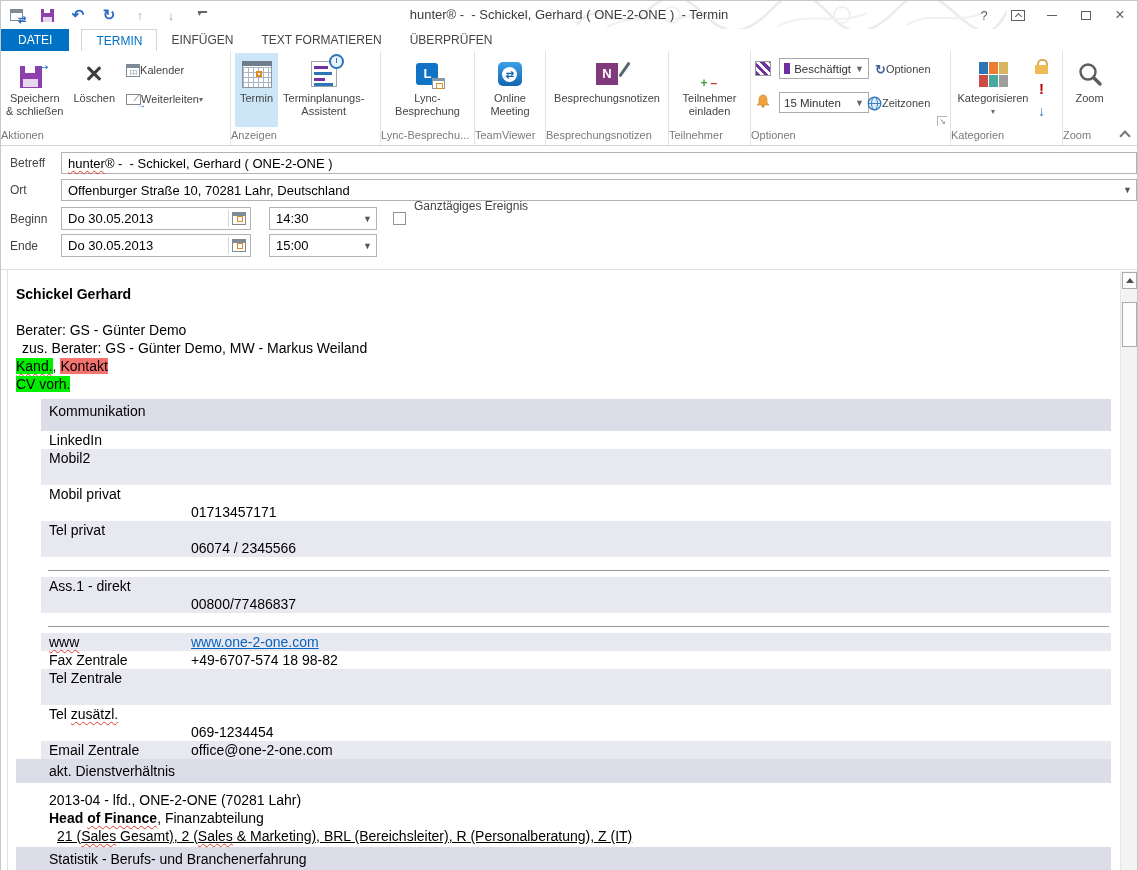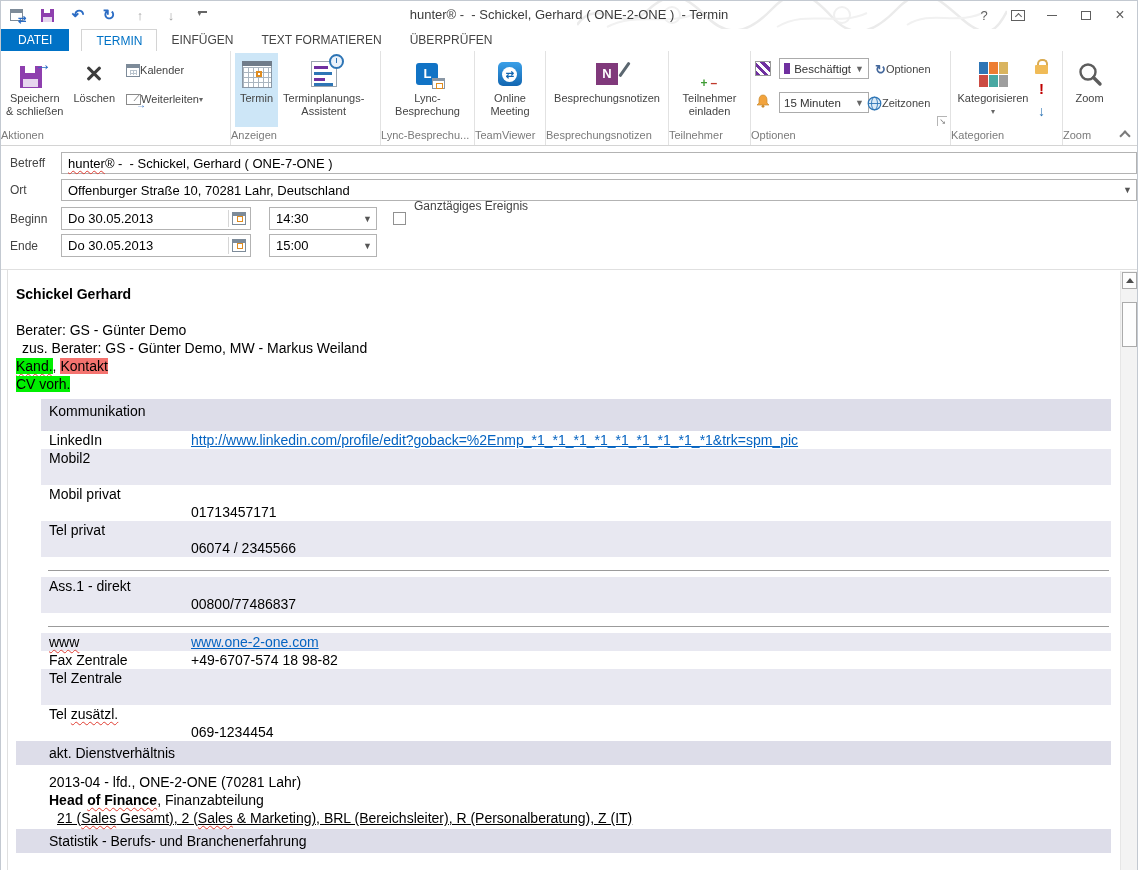--- a/index.html
+++ b/index.html
@@ -384,21 +384,21 @@
       </div>
       <div class="rlabel">Zoom</div>
     </div>
 
     <span class="chev-up"></span>
   </div>
 
   <div id="formarea">
     <span class="flabel" style="top:10px">Betreff</span>
     <div class="tinput" style="left:60px;top:6px;width:1076px;height:22px">
-      <span class="sqred">hunter</span><span>® -  - Schickel, Gerhard ( ONE-7-ONE )</span>
+      <span class="sqred">hunter</span><span>® -  - Schickel, Gerhard ( ONE-2-ONE )</span>
     </div>
 
     <span class="flabel" style="top:37px">Ort</span>
     <div class="tinput" style="left:60px;top:33px;width:1076px;height:22px">
       <span>Offenburger Straße 10, 70281 Lahr, Deutschland</span>
       <span class="combo-caret">▼</span>
     </div>
 
     <span class="flabel" style="top:66px">Beginn</span>
     <div class="tinput" style="left:60px;top:61px;width:190px;height:23px">
@@ -427,21 +427,20 @@
     <div id="body-content">
         <div class="tline" style="margin-left: 15px;"><span style="font-weight: bold;">Schickel Gerhard</span></div>
         <div style="height: 18px;"></div>
         <div class="tline" style="margin-left: 15px;"><span>Berater: GS - Günter Demo</span></div>
         <div class="tline" style="margin-left: 21px;"><span>zus. Berater: GS - Günter Demo, MW - Markus Weiland</span></div>
         <div class="tline" style="margin-left: 15px;"><span class="hl-g sqred">Kand.</span><span>, </span><span class="hl-r">Kontakt</span></div>
         <div class="tline" style="margin-left: 15px;"><span class="hl-g">CV vorh.</span></div>
         <div class="secI">Kommunikation</div>
         <div class="r1">
           <span class="lb"><span>LinkedIn</span></span>
-          <a class="blink" href="#">http://www.linkedin.com/profile/edit?goback=%2Enmp_*1_*1_*1_*1_*1_*1_*1_*1_*1&amp;trk=spm_pic</a>
         </div>
         <div class="r2 shaded">
           <div class="lb"><span>Mobil2</span></div>
         </div>
         <div class="r2">
           <div class="lb"><span>Mobil privat</span></div>
           <div class="vl"><span>01713457171</span></div>
         </div>
         <div class="r2 shaded">
           <div class="lb"><span>Tel privat</span></div>
@@ -460,20 +459,24 @@
         <div class="r1">
           <span class="lb"><span>Fax Zentrale</span></span>
           <span>+49-6707-574 18 98-82</span>
         </div>
         <div class="r2 shaded">
           <div class="lb"><span>Tel Zentrale</span></div>
         </div>
         <div class="r2">
           <div class="lb"><span>Tel </span><span class="sqred">zusätzl.</span></div>
           <div class="vl"><span>069-1234454</span></div>
+        </div>
+        <div class="r1 shaded">
+          <span class="lb"><span>Email Zentrale</span></span>
+          <span>office@one-2-one.com</span>
         </div>
         <div class="secO">akt. Dienstverhältnis</div>
         <div style="height: 8px;"></div>
         <div class="tline" style="margin-left: 48px;"><span>2013-04 - lfd., </span><span style="font-weight: normal;">ONE-2-ONE (70281 Lahr)</span></div>
         <div class="tline" style="margin-left: 48px;"><span style="font-weight: bold;">Head </span><span class="sqred" style="font-weight: bold;">of Finance</span><span>, Finanzabteilung</span></div>
         <div class="tline" style="margin-left: 56px; text-decoration: underline;"><span>21 (</span><span class="sqred">Sales</span><span> Gesamt), 2 (</span><span class="sqred">Sales</span><span> &amp; Marketing), BRL (Bereichsleiter), R (Personalberatung), Z (IT)</span></div>
         <div style="height: 2px;"></div>
         <div class="secO">Statistik - Berufs- und Branchenerfahrung</div>
       </div>
     <div id="vscroll">

